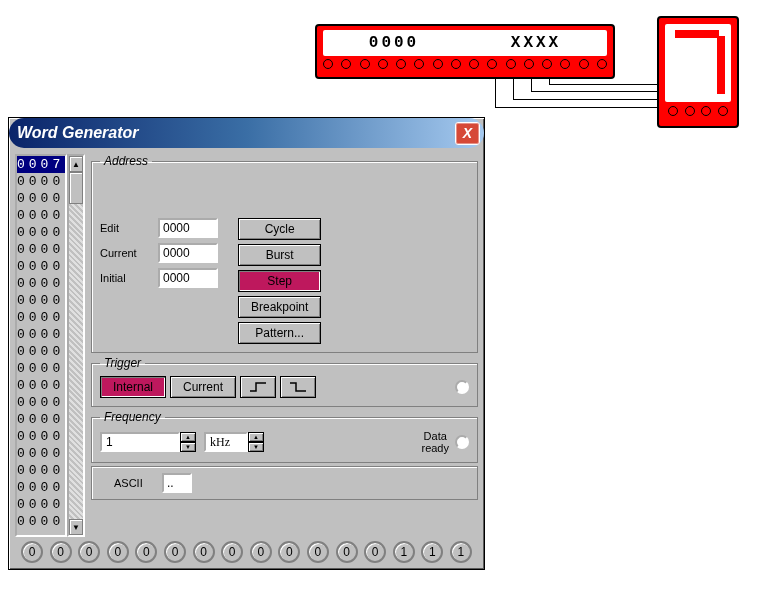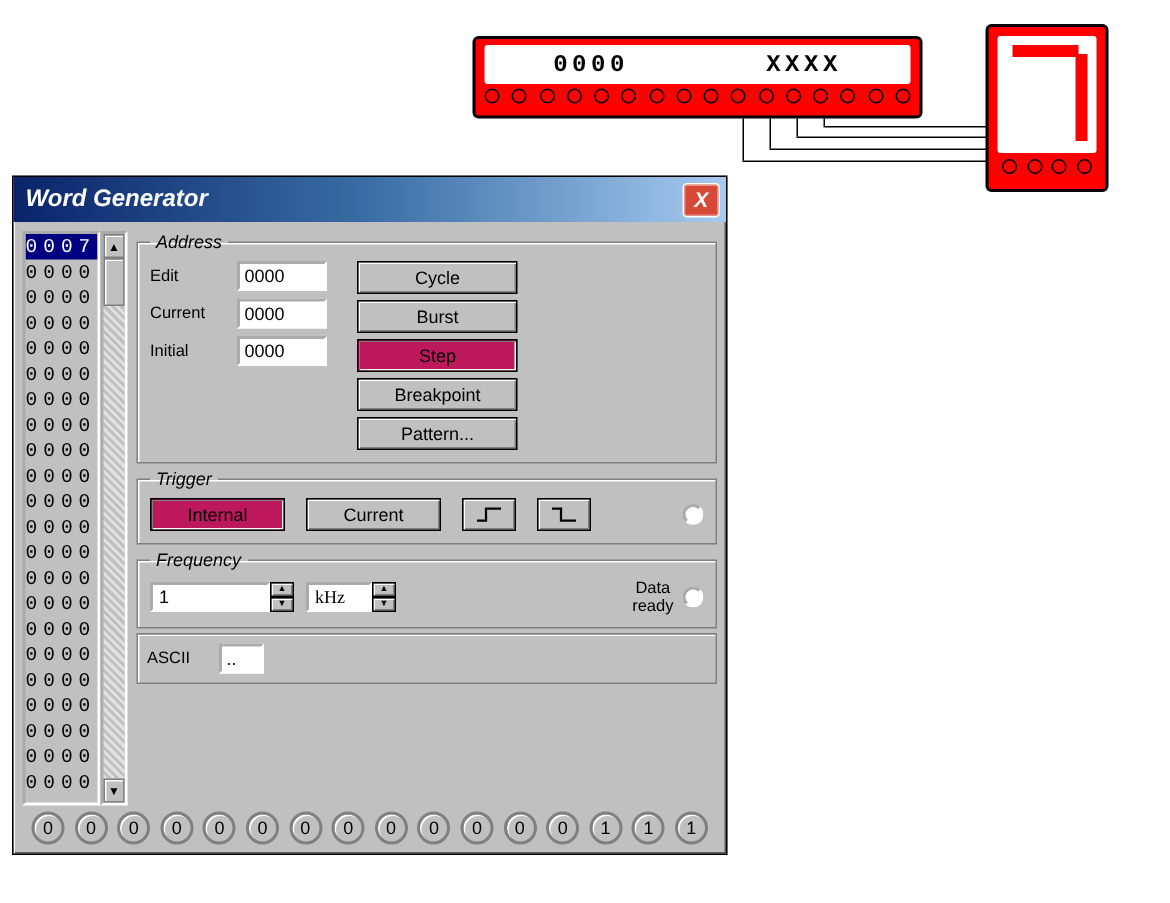--- a/index.html
+++ b/index.html
@@ -107,20 +107,21 @@
   .titlebar {
     height: 30px;
     background: linear-gradient(to right, #0a246a, #3a6ea5 50%, #a6caf0);
     display: flex; align-items: center; justify-content: space-between;
     padding: 0 4px 0 8px;
     color: #fff;
     font-weight: bold;
     font-size: 16px;
     font-style: italic;
     cursor: default;
+    border-radius: 15px;
   }
   .closebtn {
     width: 25px; height: 23px;
     background: #d64937;
     border: 1px solid #fff;
     border-radius: 3px;
     color: #fff;
     display: flex; align-items: center; justify-content: center;
     font-weight: bold;
     font-size: 14px;
@@ -182,51 +183,51 @@
   .rightpane { flex: 1; display: flex; flex-direction: column; gap: 3px; }
 
   fieldset {
     border: 1px solid #808080;
     box-shadow: inset 1px 1px #fff;
     margin: 0; padding: 6px 8px 8px;
     font-style: italic;
   }
   legend { padding: 0 4px; font-style: italic; font-size: 12px; }
 
-  .addr-body { display: flex; gap: 20px; font-style: normal; }
+  .addr-body { display: flex; gap: 20px; font-style: normal; margin-top: 44px; }
   .addr-fields { display: flex; flex-direction: column; gap: 5px; }
   .fld { display: flex; align-items: center; gap: 6px; }
   .fld label { width: 52px; }
   .fld input {
     width: 60px; height: 20px;
     border: 2px inset #fff;
     background: #fff;
     font-family: "MS Sans Serif", sans-serif;
     font-size: 12px;
     padding: 0 3px;
   }
   .btncol { display: flex; flex-direction: column; gap: 4px; }
   .btn, .btn-pressed {
     height: 22px;
     min-width: 80px;
-    padding: 0 24px;
+    padding: 0 12px;
     background: #c0c0c0;
     border: 1px solid #000;
     box-shadow: inset 1px 1px #fff, inset -1px -1px #808080;
     font-size: 12px;
     font-family: inherit;
     text-align: center;
     cursor: pointer;
   }
   .btn-pressed {
     box-shadow: inset 1px 1px #808080, inset -1px -1px #fff;
     background: #be185d;
   }
 
-  .trig-body { display: flex; align-items: center; gap: 14px; font-style: normal; }
+  .trig-body { display: flex; align-items: center; gap: 4px; font-style: normal; }
   .smallbtn {
     height: 22px; padding: 0 8px;
     background: #c0c0c0;
     border: 1px solid #000;
     box-shadow: inset 1px 1px #fff, inset -1px -1px #808080;
     display: inline-flex; align-items: center; justify-content: center;
     font-size: 12px;
     cursor: pointer;
   }
   .smallbtn svg { display:block; }
@@ -259,21 +260,21 @@
     cursor: pointer;
   }
   .dataready {
     margin-left: auto;
     display: flex; align-items: center; gap: 6px;
     text-align: center;
     line-height: 12px;
   }
 
   .ascii-row, .bin-row { display: flex; align-items: center; gap: 6px; font-style: normal; }
-  .ascii-row .lbl, .bin-row .lbl { width: 42px; }
+  .ascii-row .lbl, .bin-row .lbl { width: 42px; margin-left: 16px; }
   .ascii-row input {
     width: 30px; height: 20px;
     border: 2px inset #fff; background: #fff;
     font-size: 12px; padding: 0 3px;
   }
   .bottom-box {
     border: 1px solid #808080;
     box-shadow: inset 1px 1px #fff;
     padding: 6px;
     display: flex; flex-direction: column; gap: 4px;

